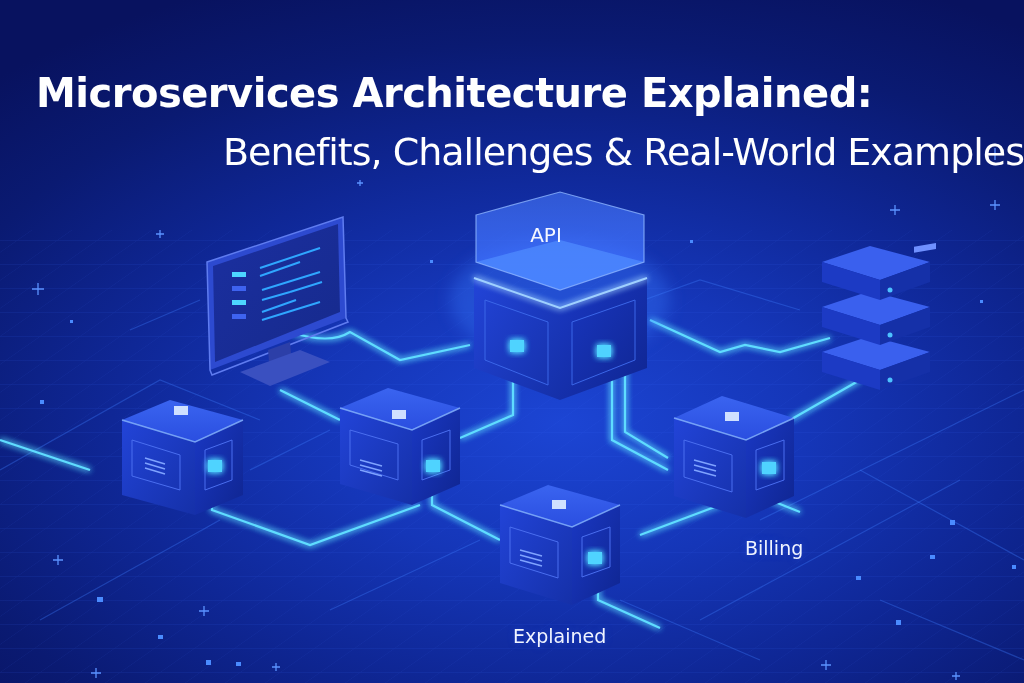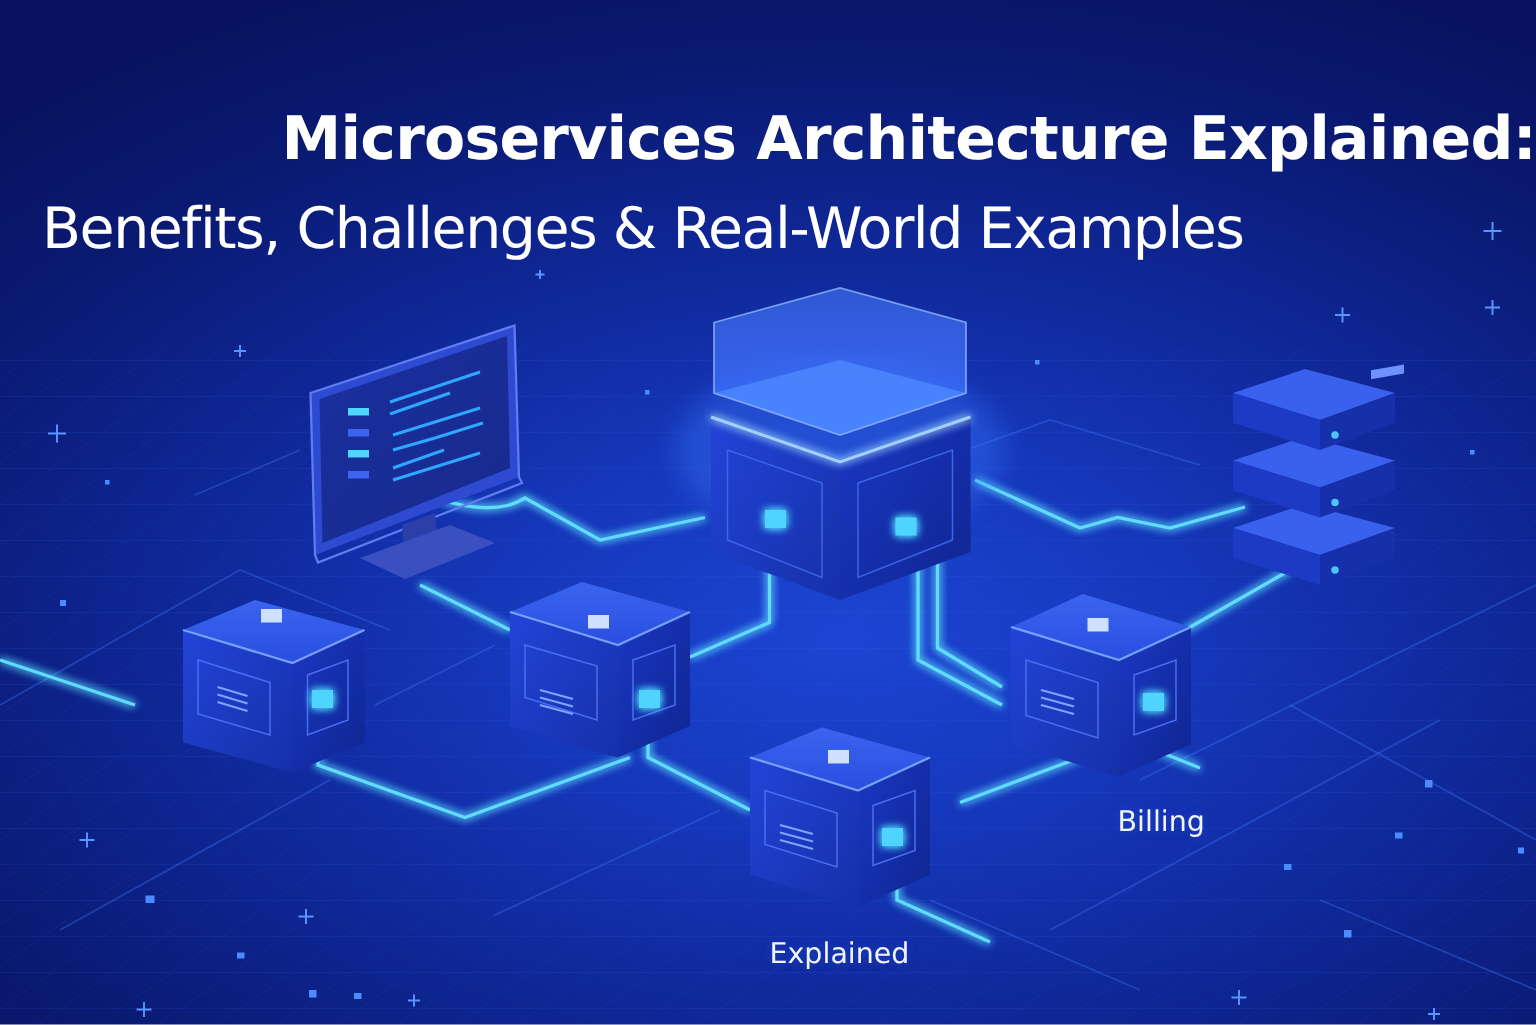--- a/index.html
+++ b/index.html
@@ -6,26 +6,26 @@
   body {
     width: 1024px; height: 683px; overflow: hidden; position: relative;
     background: radial-gradient(ellipse 80% 70% at 55% 62%, #1c45d4 0%, #1536b8 30%, #0f2796 55%, #0a1a72 80%, #08125f 100%);
     font-family: "DejaVu Sans", "Liberation Sans", sans-serif;
     color: #fff;
   }
   .scene { position: absolute; inset: 0; }
   svg.bg { position: absolute; left: 0; top: 0; }
 
   .title {
-    position: absolute; left: 0; width: 1024px; text-align: right;
+    position: absolute; left: 0; width: 1024px; text-align: left;
     top: 70px; font-size: 40px; font-weight: bold; letter-spacing: -0.5px;
     padding-left: 36px; box-sizing: border-box;
   }
   .subtitle {
-    position: absolute; left: 0; width: 1024px; text-align: left;
+    position: absolute; left: 0; width: 1024px; text-align: right;
     top: 130px; font-size: 38px; font-weight: normal; letter-spacing: -1px;
     padding-left: 28px; box-sizing: border-box;
   }
   .label {
     position: absolute; font-size: 19px; color: #f0f4ff;
     text-shadow: 0 0 6px rgba(40,80,220,0.6);
   }
   .gw-label {
     position: absolute; left: 476px; width: 140px; top: 222px;
     text-align: center; font-size: 20px; line-height: 26px; color: #f4f7ff;
@@ -277,18 +277,19 @@
         </g>
     <polygon points="756,450 784,440 784,480 756,490" fill="none" stroke="#4a6ef0" stroke-width="1"></polygon>
     <rect x="762" y="462" width="14" height="12" fill="#4fd3ff" filter="url(#glow)"></rect>
   </g>
 </svg>
 
 <div class="title">Microservices Architecture Explained:</div>
 <div class="subtitle">Benefits, Challenges &amp; Real-World Examples</div>
 
 <div class="gw-label">
+  <div>API</div>
 </div>
 
 <div class="label" style="left:513px; top:625px;">Explained</div>
 <div class="label" style="left:745px; top:537px;">Billing</div>
 
 </div>
 
 </body></html>

